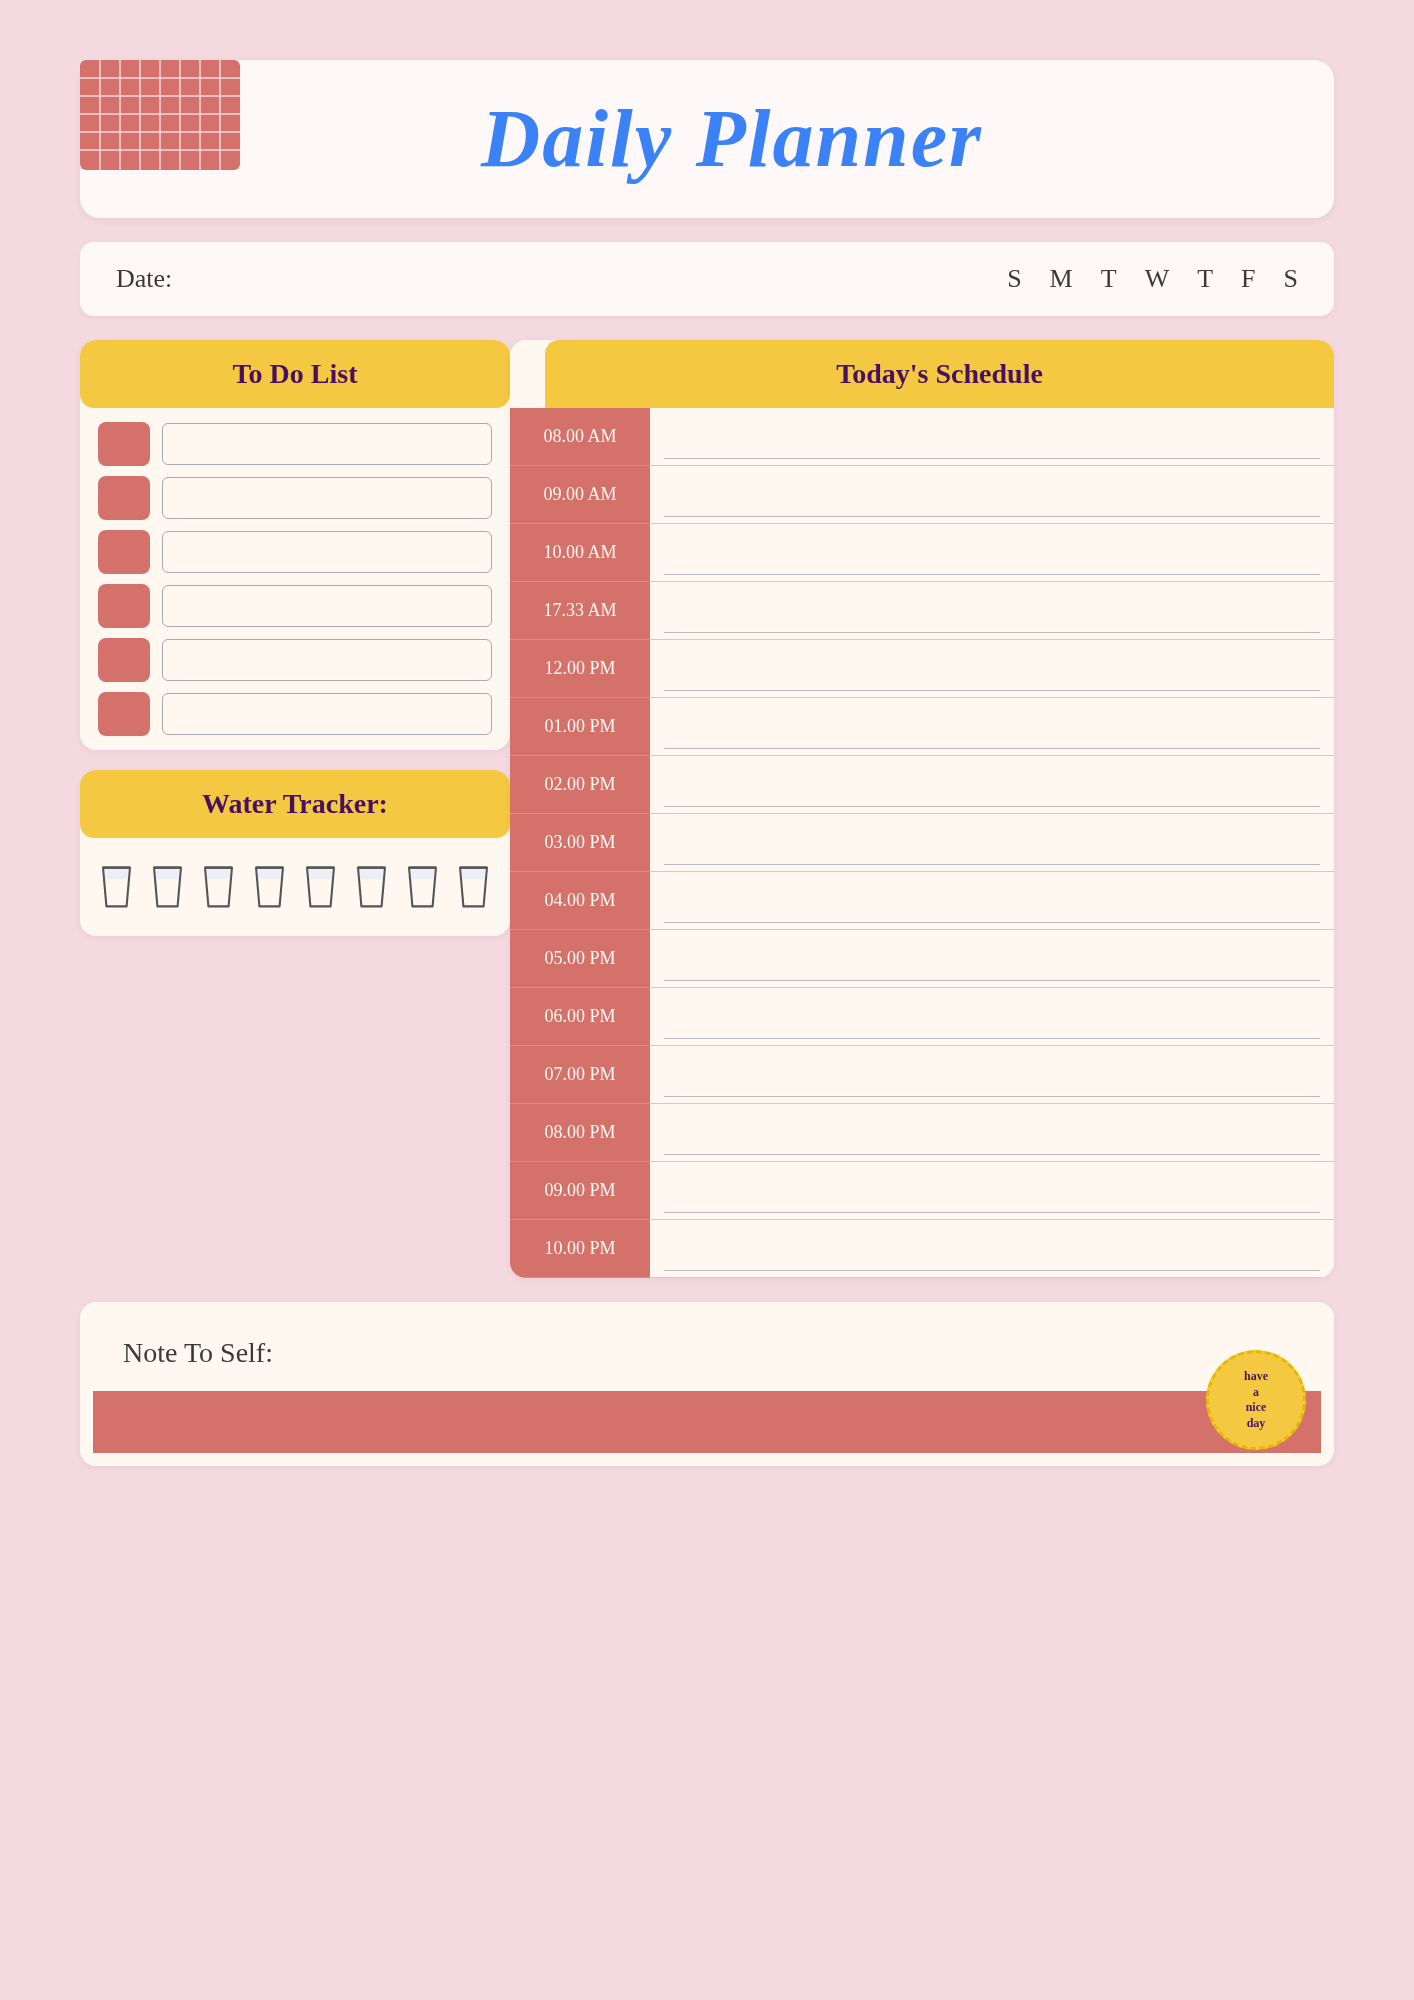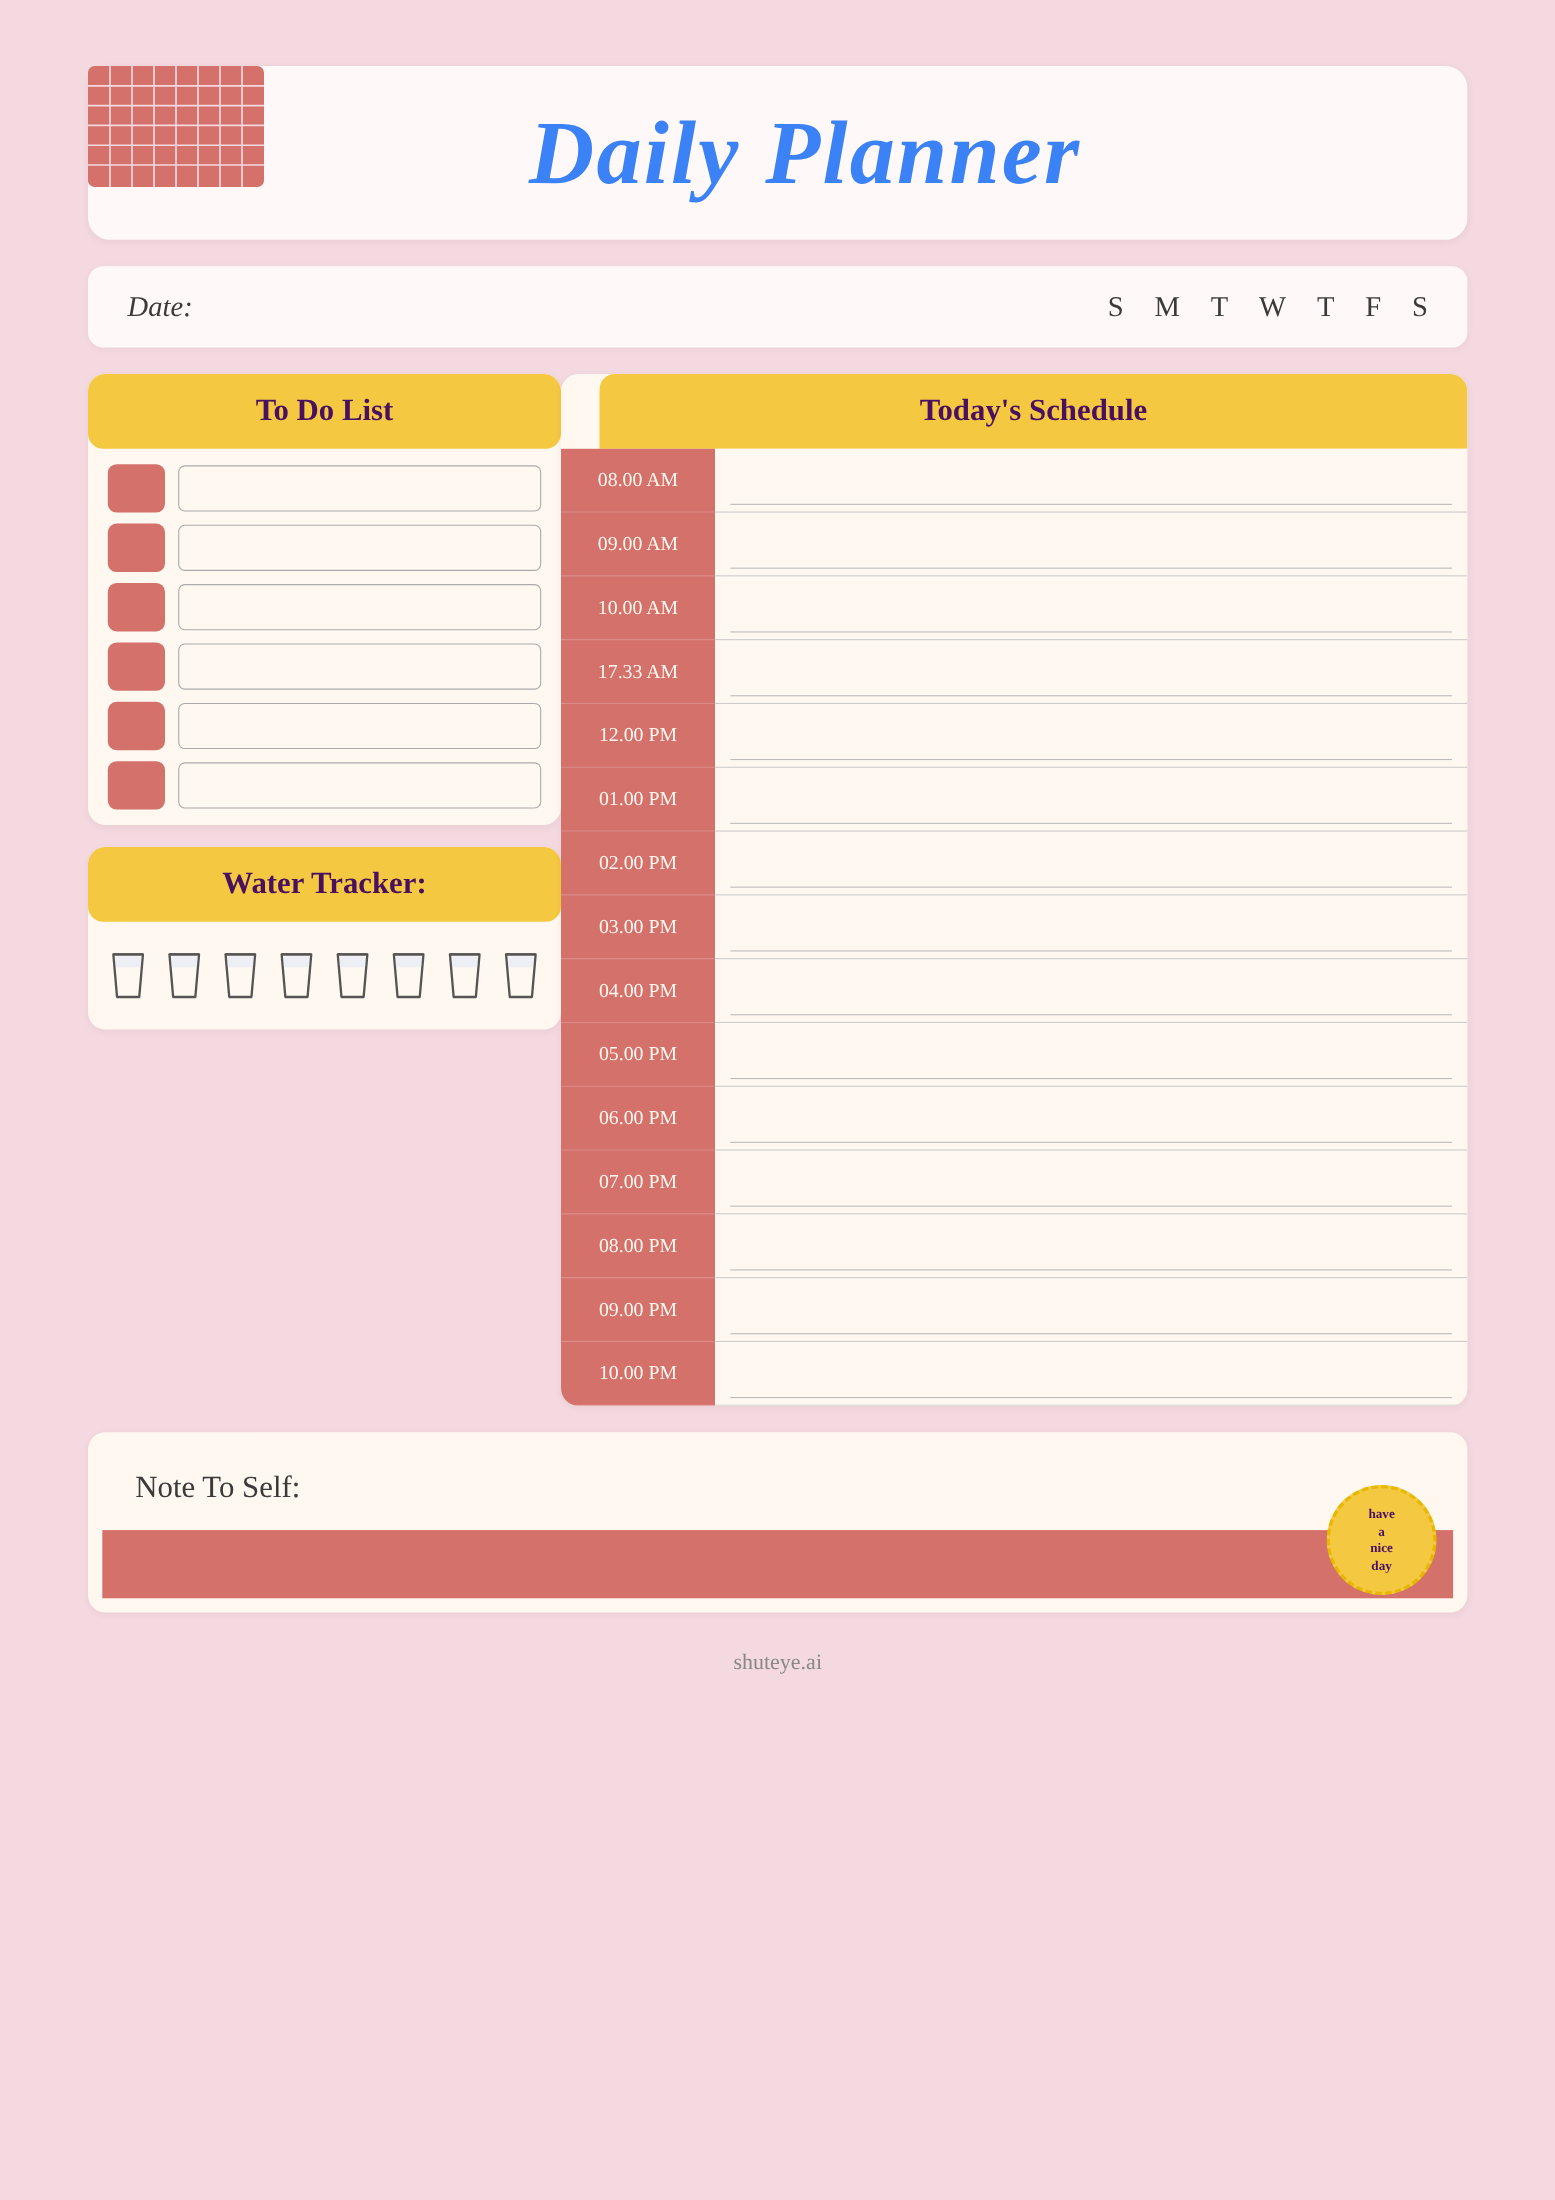--- a/index.html
+++ b/index.html
@@ -64,21 +64,20 @@
       display: flex;
       align-items: center;
       justify-content: space-between;
       box-shadow: 0 2px 8px rgba(0,0,0,0.04);
     }
 
     .date-label {
       font-size: 26px;
       color: #3a3a3a;
       font-family: 'Georgia', serif;
-      font-style: italic;
     }
 
     .days-row {
       display: flex;
       gap: 28px;
     }
 
     .day-letter {
       font-size: 26px;
       color: #3a3a3a;
@@ -560,17 +559,14 @@
   </div>
 
   <div class="note-section">
     <div class="note-header">Note To Self:</div>
     <div class="note-body"></div>
     <div class="nice-day-badge">
       <span class="nice-day-text">have<br>a<br>nice<br>day</span>
     </div>
   </div>
 
-  <div class="footer">
-    <span>shuteye.ai</span>
-  </div>
 
 </div>
 
 </body></html>

